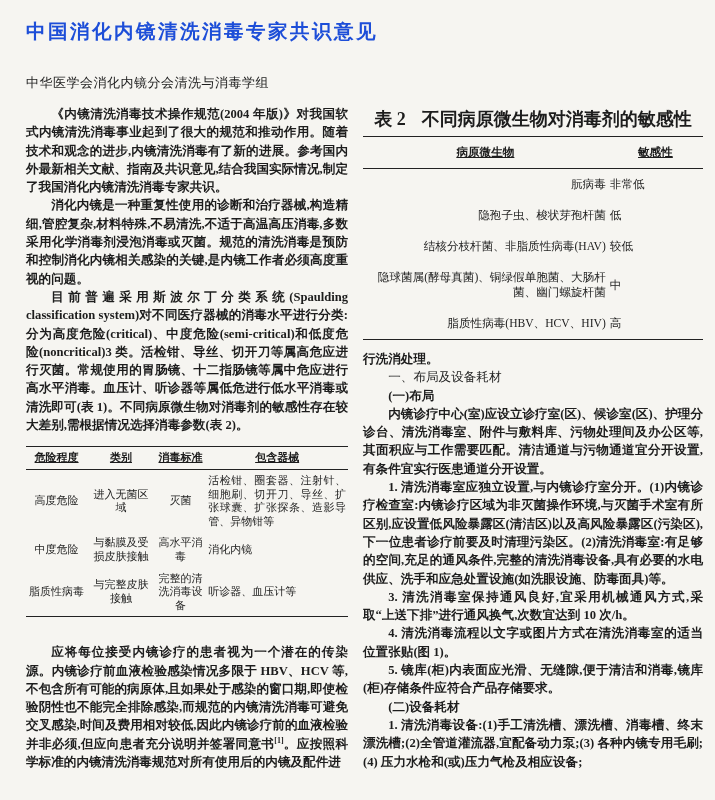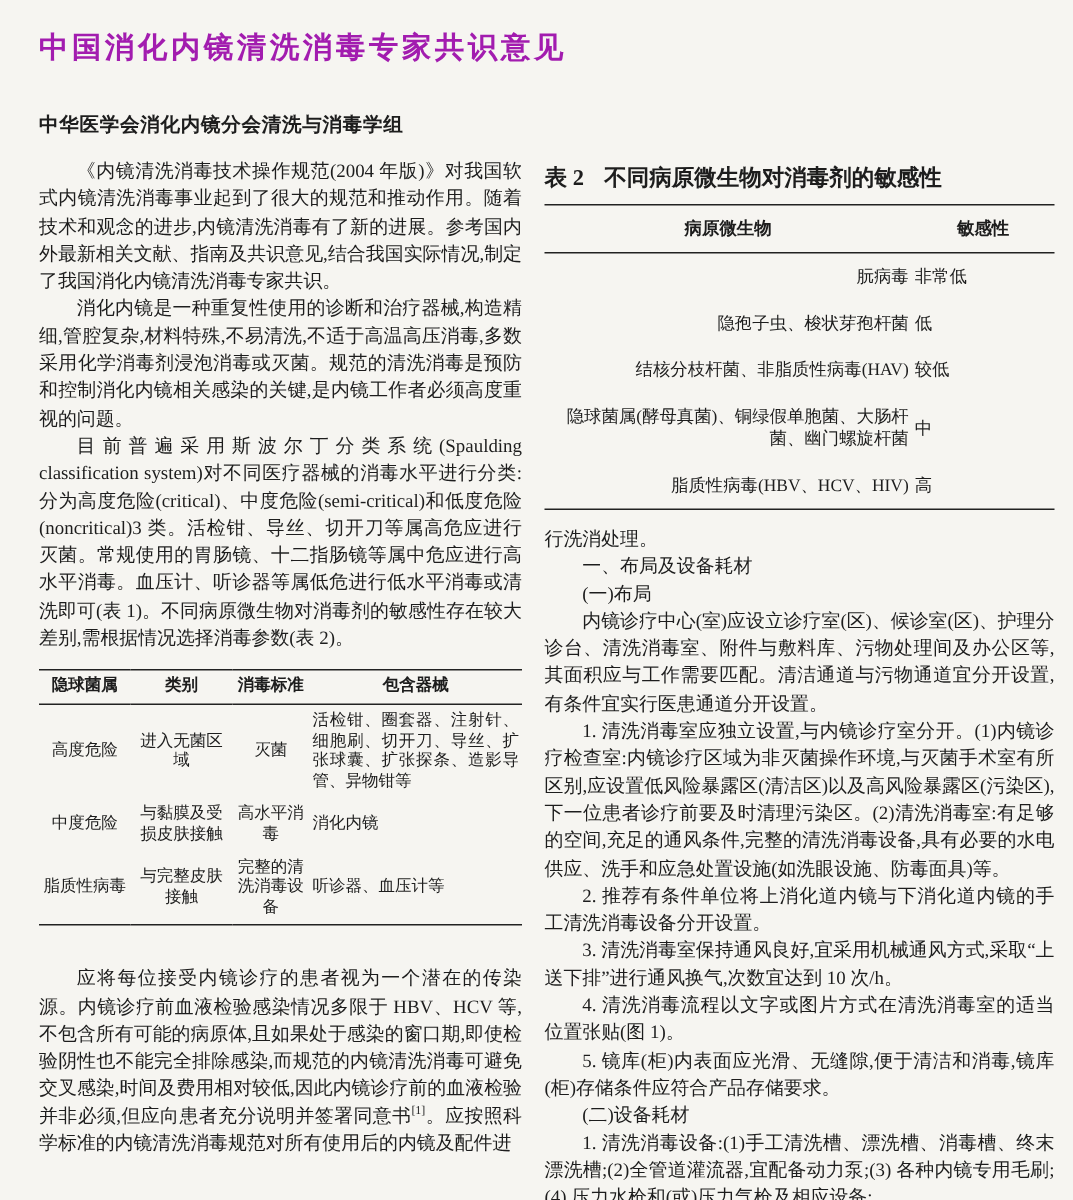--- a/index.html
+++ b/index.html
@@ -9,64 +9,67 @@
     overflow: hidden;
     font-family: "Liberation Serif", "DejaVu Serif", serif;
     color: #1d1d1d;
     -webkit-font-smoothing: antialiased;
   }
   .page { padding: 14px 12px 0 26px; }
 
   .doc-title {
     font-size: 19.5px; font-weight: 700;
     letter-spacing: 2.5px; margin: 4px 0 0 0;
-    color: #a21caf;
+    color: #1d4ed8;
   }
   .author {
     margin-top: 29px;
-    font-size: 13px; font-weight: 700;
+    font-size: 13px; font-weight: 400;
     letter-spacing: 0.5px;
   }
 
   .columns { display: flex; gap: 15px; margin-top: 13px; }
   .col-left  { width: 322px; flex: none; }
   .col-right { width: 340px; flex: none; }
 
   .para {
     margin: 0;
     font-size: 12.6px;
     line-height: 18.3px;
     text-align: justify;
+    font-weight: bold;
   }
   .indent { text-indent: 2em; }
   .bold { font-weight: 400; }
   sup.ref { font-size: 8px; line-height: 0; }
 
   
   .table-block { }
   .tb1 { margin: 12px 0 26px 0; }
   .tb2 { margin: 6px 0 10px 0; }
   .table-caption {
+    text-align: center;
     font-weight: 700;
-    font-size: 15px;
+    font-size: 18px;
     line-height: 16px;
     margin-bottom: 9px;
   }
   .cap-label { margin-right: 0.9em; }
   table.three-line {
     width: 100%;
     border-collapse: collapse;
     border-top: 1.6px solid #222;
     border-bottom: 1.6px solid #222;
   }
   table.three-line th {
     border-bottom: 1px solid #222;
     font-weight: 700;
     text-align: center;
     vertical-align: middle;
+    text-decoration: underline;
   }
   table.three-line td { vertical-align: middle; }
 
   .t1 { font-size: 11px; line-height: 13.6px; }
   .t1 th, .t1 td { padding: 4px 2px; text-align: center; }
   .t1 td.cell-left { text-align: justify; }
 
   .t2 { font-size: 11.6px; line-height: 15px; }
   .t2 th, .t2 td { padding: 8px 2px; }
   .t2 td.cell-left { text-align: right; }
@@ -90,21 +93,21 @@
       <div class="table-block tb1">
         <table class="three-line t1">
           <colgroup>
             <col style="width:19%">
               <col style="width:21%">
               <col style="width:16%">
               <col style="width:44%">
           </colgroup>
           <thead>
             <tr>
-              <th>隐球菌属</th>
+              <th>危险程度</th>
               <th>类别</th>
               <th>消毒标准</th>
               <th>包含器械</th>
             </tr>
           </thead>
           <tbody>
             <tr>
               <td>高度危险</td>
               <td>进入无菌区域</td>
               <td>灭菌</td>
@@ -169,21 +172,20 @@
             </tr>
           </tbody>
         </table>
       </div>
 
       <p class="para">行洗消处理。</p>
       <p class="para indent bold">一、布局及设备耗材</p>
       <p class="para indent">(一)布局</p>
       <p class="para indent">内镜诊疗中心(室)应设立诊疗室(区)、候诊室(区)、护理分诊台、清洗消毒室、附件与敷料库、污物处理间及办公区等,其面积应与工作需要匹配。清洁通道与污物通道宜分开设置,有条件宜实行医患通道分开设置。</p>
       <p class="para indent">1. 清洗消毒室应独立设置,与内镜诊疗室分开。(1)内镜诊疗检查室:内镜诊疗区域为非灭菌操作环境,与灭菌手术室有所区别,应设置低风险暴露区(清洁区)以及高风险暴露区(污染区),下一位患者诊疗前要及时清理污染区。(2)清洗消毒室:有足够的空间,充足的通风条件,完整的清洗消毒设备,具有必要的水电供应、洗手和应急处置设施(如洗眼设施、防毒面具)等。</p>
-      <p class="para indent">2. 推荐有条件单位将上消化道内镜与下消化道内镜的手工清洗消毒设备分开设置。</p>
       <p class="para indent">3. 清洗消毒室保持通风良好,宜采用机械通风方式,采取“上送下排”进行通风换气,次数宜达到 10 次/h。</p>
       <p class="para indent">4. 清洗消毒流程以文字或图片方式在清洗消毒室的适当位置张贴(图 1)。</p>
       <p class="para indent">5. 镜库(柜)内表面应光滑、无缝隙,便于清洁和消毒,镜库(柜)存储条件应符合产品存储要求。</p>
       <p class="para indent">(二)设备耗材</p>
       <p class="para indent">1. 清洗消毒设备:(1)手工清洗槽、漂洗槽、消毒槽、终末漂洗槽;(2)全管道灌流器,宜配备动力泵;(3) 各种内镜专用毛刷;(4) 压力水枪和(或)压力气枪及相应设备;</p>
     </div>
 
   </div>
 </div>
 

